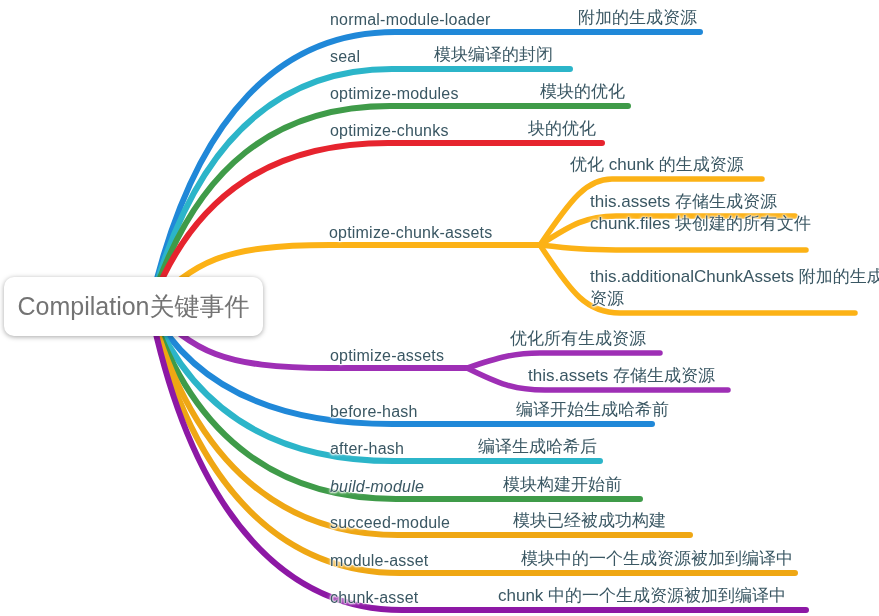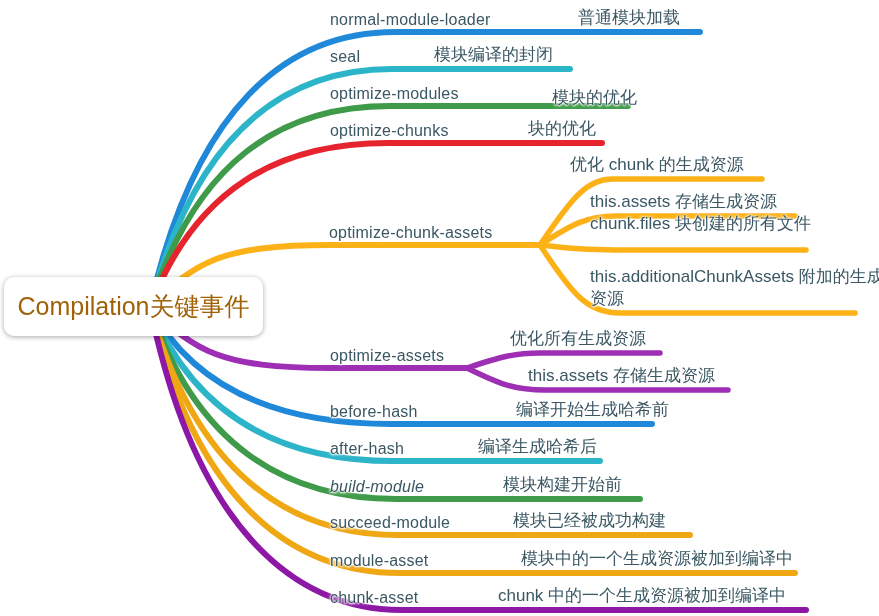--- a/index.html
+++ b/index.html
@@ -29,21 +29,21 @@
     background: #ffffff;
     border-radius: 10px;
     box-shadow: 0 1px 5px rgba(0,0,0,0.35);
     display: flex;
     align-items: center;
     justify-content: center;
   }
   .root-node .root-title {
     font-size: 25px;
     font-weight: 300;
-    color: #a16207;
+    color: #737373;
     white-space: nowrap;
   }
 </style>
 </head>
 <body>
 
 <div class="stage">
   <svg class="lines" width="879" height="616" viewBox="0 0 879 616">
       <path d="M 150 307 C 195 109 285 32 395 32 L 700 32" fill="none" stroke="#2088d8" stroke-width="6" stroke-linecap="round"></path>
       <path d="M 150 307 C 195 135.64000000000001 282 69 392 69 L 570 69" fill="none" stroke="#2cb5c9" stroke-width="6" stroke-linecap="round"></path>
@@ -59,25 +59,25 @@
       <path d="M 467 368 C 499 383.84 514 390 545 390 L 728 390" fill="none" stroke="#9e2fb5" stroke-width="5.5" stroke-linecap="round"></path>
       <path d="M 150 307 C 195 391.24 282 424 392 424 L 652 424" fill="none" stroke="#2088d8" stroke-width="6" stroke-linecap="round"></path>
       <path d="M 150 307 C 195 417.88 284 461 394 461 L 600 461" fill="none" stroke="#2cb5c9" stroke-width="6" stroke-linecap="round"></path>
       <path d="M 150 307 C 195 445.24 286 499 396 499 L 640 499" fill="none" stroke="#3f9b49" stroke-width="6" stroke-linecap="round"></path>
       <path d="M 150 307 C 195 471.15999999999997 288 535 398 535 L 690 535" fill="none" stroke="#efa714" stroke-width="6" stroke-linecap="round"></path>
       <path d="M 150 307 C 195 498.52 290 573 400 573 L 795 573" fill="none" stroke="#efa714" stroke-width="6" stroke-linecap="round"></path>
       <path d="M 150 307 C 195 525.16 292 610 402 610 L 806 610" fill="none" stroke="#8d18a5" stroke-width="6" stroke-linecap="round"></path>
     </svg>
   <div id="labels">
       <div class="node-label en" style="left: 330px; top: 9px;">normal-module-loader</div>
-      <div class="node-label desc" style="left: 578px; top: 7px;">普通模块加载</div>
+      <div class="node-label desc" style="left: 578px; top: 7px;">附加的生成资源</div>
       <div class="node-label en" style="left: 330px; top: 46px;">seal</div>
       <div class="node-label desc" style="left: 434px; top: 44px;">模块编译的封闭</div>
       <div class="node-label en" style="left: 330px; top: 83px;">optimize-modules</div>
-      <div class="node-label desc" style="left: 552px; top: 81px; margin-top: 6px;">模块的优化</div>
+      <div class="node-label desc" style="left: 540px; top: 81px;">模块的优化</div>
       <div class="node-label en" style="left: 330px; top: 120px;">optimize-chunks</div>
       <div class="node-label desc" style="left: 528px; top: 118px;">块的优化</div>
       <div class="node-label en" style="left: 329px; top: 222px;">optimize-chunk-assets</div>
       <div class="node-label desc" style="left: 570px; top: 154px;">优化 chunk 的生成资源</div>
       <div class="node-label desc" style="left: 590px; top: 191px;">this.assets 存储生成资源</div>
       <div class="node-label desc" style="left: 590px; top: 213px;">chunk.files 块创建的所有文件</div>
       <div class="node-label desc wrap" style="left: 590px; top: 266px; width: 305px;">this.additionalChunkAssets 附加的生成资源</div>
       <div class="node-label en" style="left: 330px; top: 345px;">optimize-assets</div>
       <div class="node-label desc" style="left: 510px; top: 328px;">优化所有生成资源</div>
       <div class="node-label desc" style="left: 528px; top: 365px;">this.assets 存储生成资源</div>

